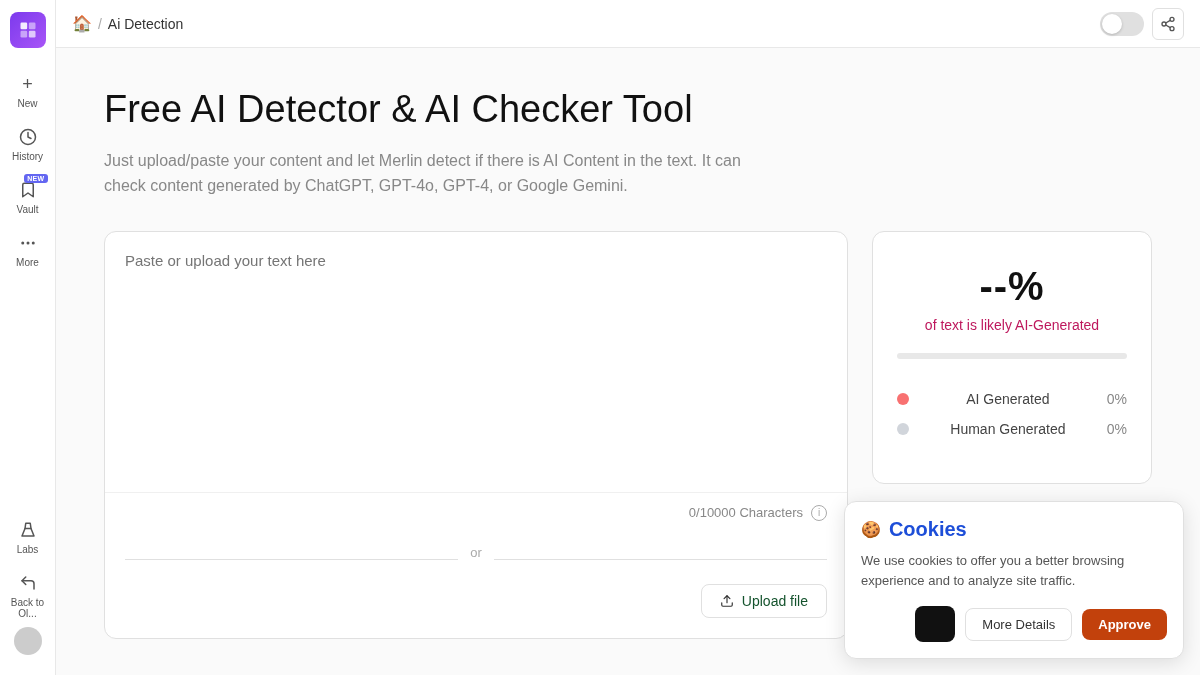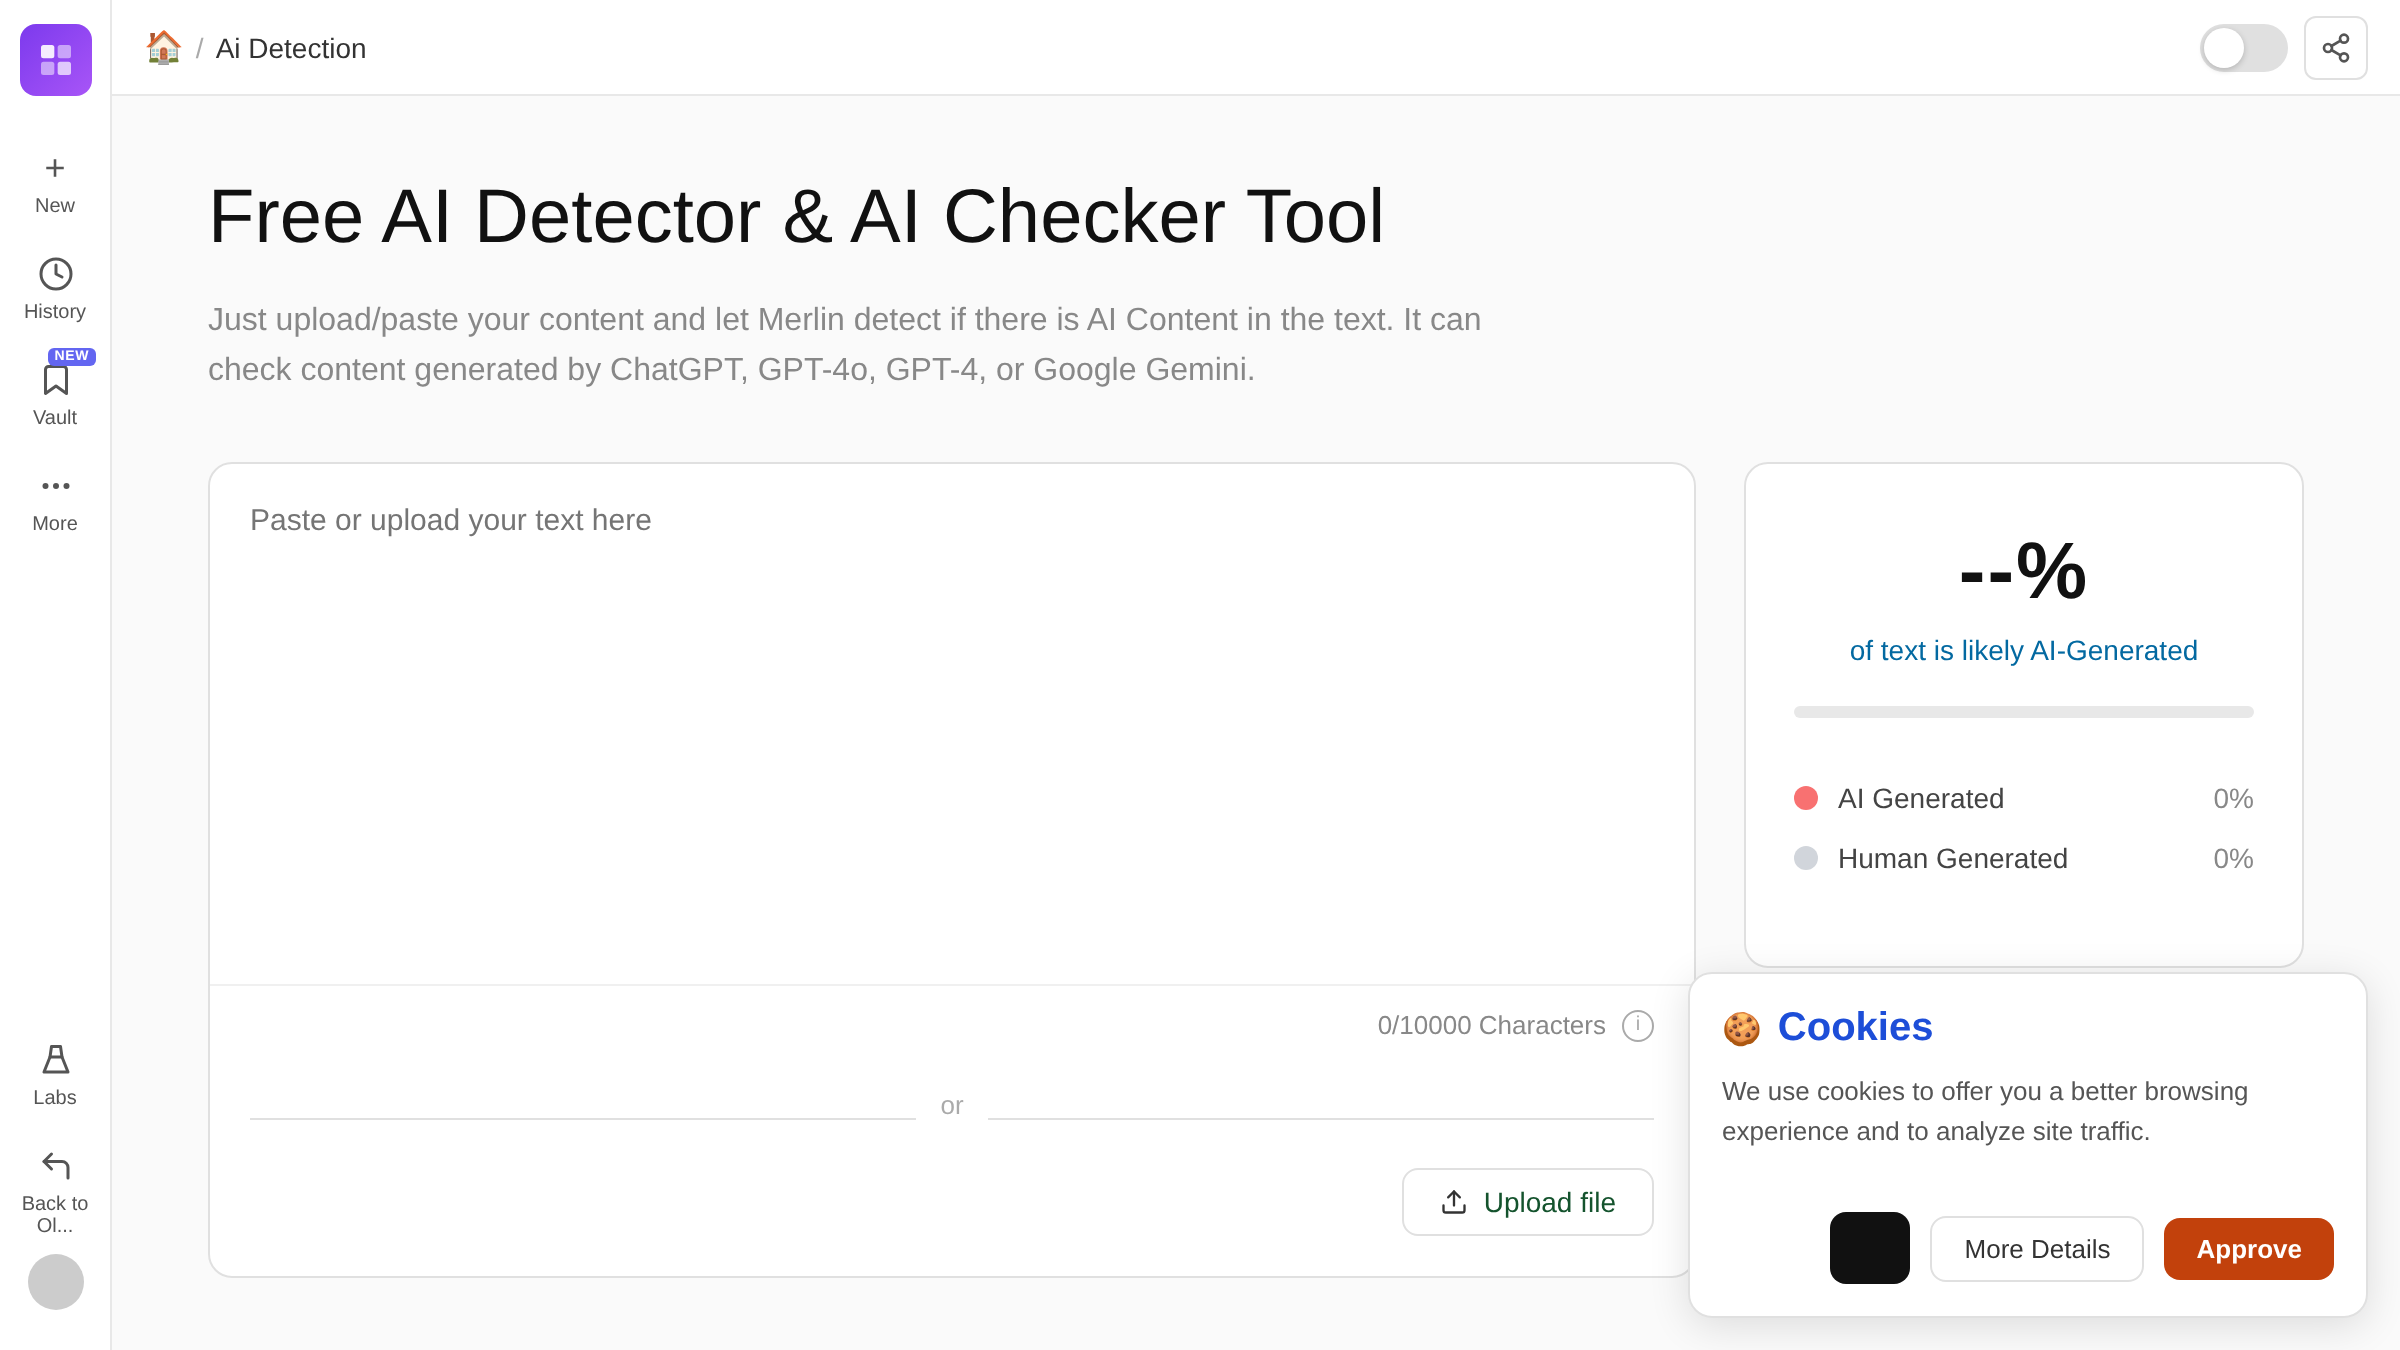--- a/index.html
+++ b/index.html
@@ -258,21 +258,21 @@
     .percent-display {
       font-size: 40px;
       font-weight: 700;
       color: #111;
       text-align: center;
       margin-bottom: 8px;
       letter-spacing: 1px;
     }
     .percent-label {
       font-size: 14px;
-      color: #0369a1;
+      color: #be185d;
       text-align: center;
       margin-bottom: 20px;
     }
     .progress-bar-bg {
       width: 100%;
       height: 6px;
       background: #e8e8e8;
       border-radius: 3px;
       margin-bottom: 32px;
       overflow: hidden;
@@ -281,20 +281,21 @@
       height: 100%;
       border-radius: 3px;
       background: #6366f1;
       width: 0%;
     }
     .stat-row {
       display: flex;
       align-items: center;
       gap: 10px;
       margin-bottom: 14px;
+      text-align: center;
     }
     .stat-dot {
       width: 12px;
       height: 12px;
       border-radius: 50%;
       flex-shrink: 0;
     }
     .stat-dot-red { background: #f87171; }
     .stat-dot-gray { background: #d1d5db; }
     .stat-name {
@@ -331,21 +332,21 @@
     }
     .cookie-title {
       font-size: 20px;
       font-weight: 600;
       color: #1d4ed8;
     }
     .cookie-text {
       font-size: 13px;
       color: #555;
       line-height: 1.5;
-      margin-bottom: 31px;
+      margin-bottom: 16px;
     }
     .cookie-actions {
       display: flex;
       align-items: center;
       gap: 10px;
       justify-content: flex-end;
     }
     .cookie-black-btn {
       width: 40px;
       height: 36px;

